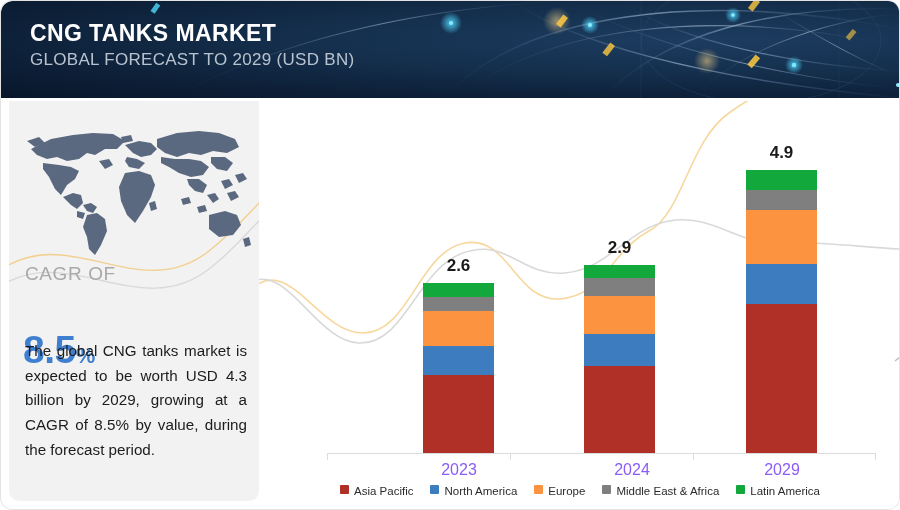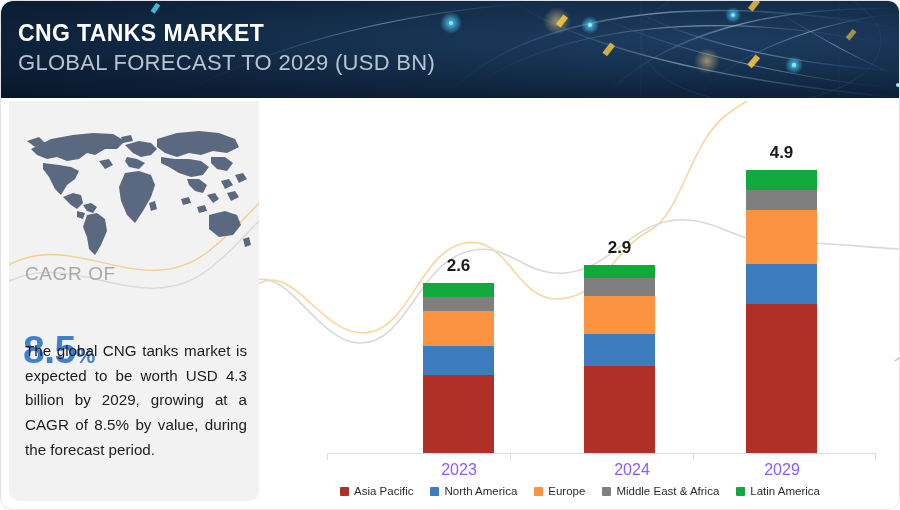--- a/index.html
+++ b/index.html
@@ -5,24 +5,24 @@
   html,body{margin:0;padding:0;background:#ffffff;}
   body{width:900px;height:510px;font-family:"Liberation Sans",sans-serif;overflow:hidden;}
   #page{position:relative;width:900px;height:510px;background:#ffffff;box-sizing:border-box;
         border:1px solid #e3e3e3;border-radius:12px;overflow:hidden;}
 
   
   #header{position:absolute;left:0;top:0;width:900px;height:97px;
           background:radial-gradient(ellipse at 78% 40%, #1c3c60 0%, #15304e 38%, #0d2038 72%, #08162a 100%);
           border-radius:12px 12px 0 0;overflow:hidden;}
   #header .hdr-svg{position:absolute;left:0;top:0;width:900px;height:97px;}
-  #header .title-wrap{position:absolute;left:17px;top:20px;z-index:3;}
+  #header .title-wrap{position:absolute;left:29px;top:20px;z-index:3;}
   .hdr-title{font-size:23px;font-weight:bold;color:#ffffff;letter-spacing:0.4px;line-height:1.1;
              font-family:"Liberation Sans",sans-serif;white-space:nowrap;}
-  .hdr-sub{font-size:22px;color:#b9c3cf;letter-spacing:0.3px;margin-top:4px;
+  .hdr-sub{font-size:17px;color:#b9c3cf;letter-spacing:0.3px;margin-top:4px;
            font-family:"Liberation Sans",sans-serif;white-space:nowrap;}
 
   
   #sidebar{position:absolute;left:8px;top:100px;width:250px;height:400px;
            background:#f2f2f2;border-radius:0 0 10px 10px;overflow:hidden;text-decoration:underline;}
   #map-svg{position:absolute;left:12px;top:18px;width:232px;height:140px;}
   #side-curves{position:absolute;left:0;top:0;width:250px;height:400px;}
   .cagr-of{position:absolute;left:16px;top:162px;font-size:19px;color:#a9a9a9;
            letter-spacing:0.6px;font-family:"Liberation Sans",sans-serif;}
   .cagr-val{position:absolute;left:14px;top:183px;font-size:39px;font-weight:bold;color:#3f7fd0;
@@ -43,21 +43,21 @@
   .seg{position:absolute;left:0;width:71px;}
   .bar-label{position:absolute;font-size:17px;font-weight:bold;color:#1a1a1a;text-align:center;
              width:71px;font-family:"Liberation Sans",sans-serif;}
   .cat-label{position:absolute;font-size:16px;color:#8b5cf6;text-align:center;width:90px;
              font-family:"Liberation Sans",sans-serif;}
   #arrow-svg{position:absolute;left:630px;top:160px;width:140px;height:105px;z-index:4;}
 
   
   #legend{position:absolute;left:258px;top:478px;width:642px;height:24px;
           display:flex;align-items:center;justify-content:center;gap:17px;}
-  .leg-item{display:flex;align-items:center;gap:5px;}
+  .leg-item{display:flex;gap:5px;}
   .leg-swatch{width:9px;height:9px;border-radius:1px;display:inline-block;}
   .leg-text{font-size:11.5px;color:#2b2b2b;font-family:"Liberation Sans",sans-serif;white-space:nowrap;}
 </style>
 </head>
 <body>
 
 <div id="page">
 
   <div id="header">
     <svg class="hdr-svg" viewBox="0 0 900 97" preserveAspectRatio="none">

